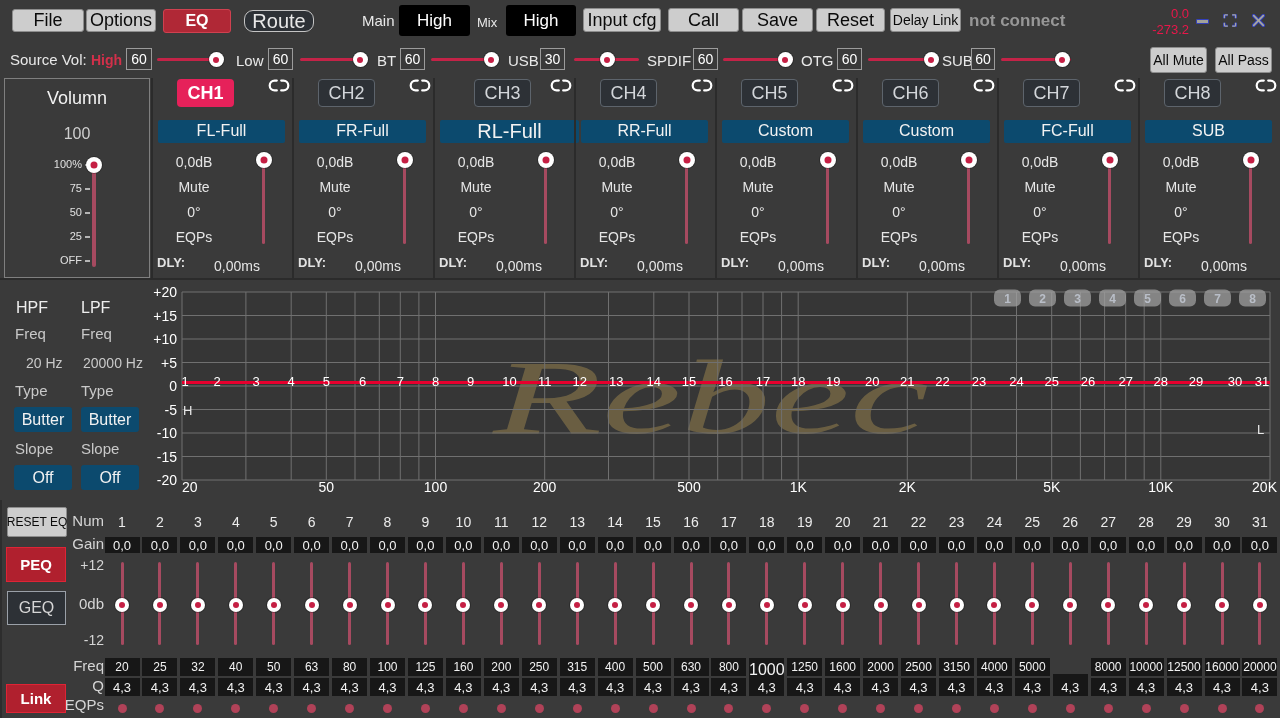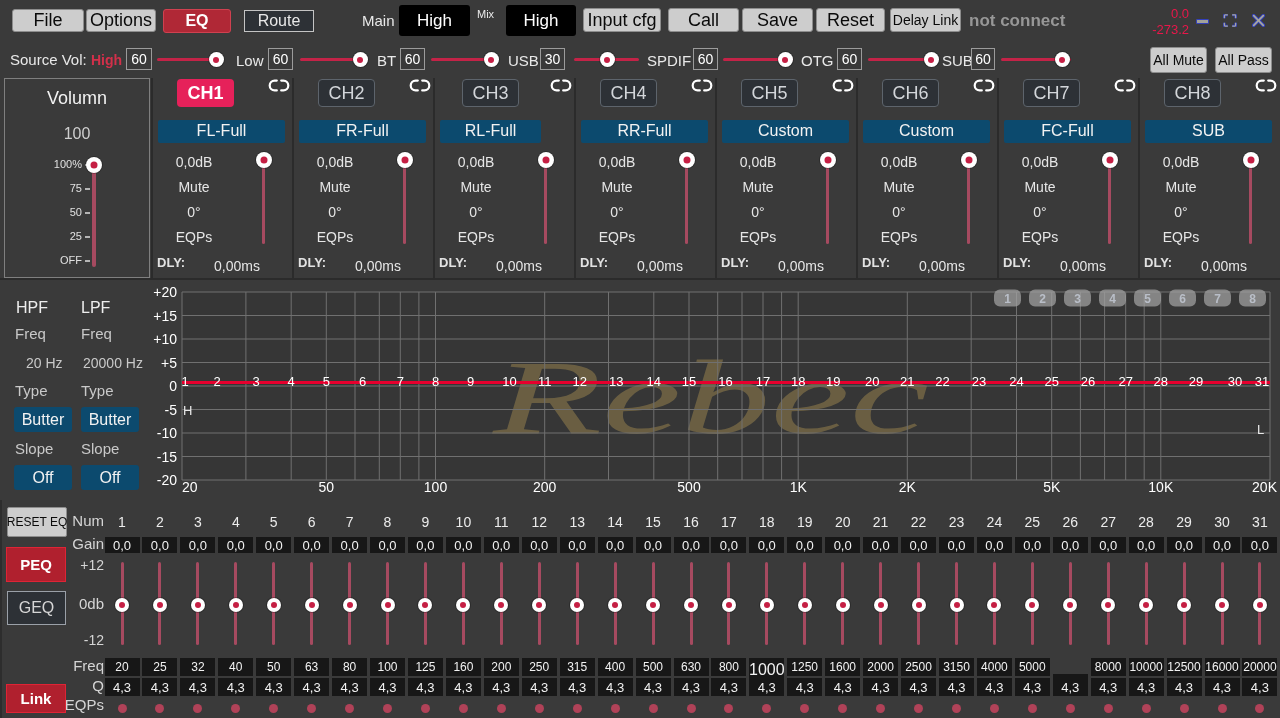--- a/index.html
+++ b/index.html
@@ -17,24 +17,24 @@
 .dark{background:#2d3136;border:1px solid #5d646c;border-radius:4px;color:#d3d6da;display:flex;align-items:center;justify-content:center}
 .blk{background:#0c4a6e;border-radius:2px;color:#f2f2f2;display:flex;align-items:center;justify-content:center}
 .cell{background:#171717;color:#f2f2f2;display:flex;align-items:center;justify-content:center}
 .red{background:#b0202e;border:1px solid #df2435;color:#fff;display:flex;align-items:center;justify-content:center}
 </style></head><body>
 <div class="ab" style="left:0;top:0;width:1280px;height:718px">
 
 <div class="btnL ab" style="left:12px;top:9px;width:72px;height:23px;font-size:18px">File</div>
 <div class="btnL ab" style="left:86px;top:9px;width:70px;height:23px;font-size:18px">Options</div>
 <div class="ab fc" style="left:163px;top:9px;width:68px;height:24px;font-size:16px;font-weight:bold;color:#fff;background:#b02836;border:1px solid #cf4150;border-radius:3px">EQ</div>
-<div class="ab fc" style="left:244px;top:10px;width:70px;height:22px;font-size:16px;color:#e8e8e8;background:#2d3136;border:1px solid #c4c4c4;border-radius:0">Route</div>
+<div class="ab fc" style="left:244px;top:10px;width:70px;height:22px;font-size:20px;color:#e8e8e8;background:#2d3136;border:1px solid #c4c4c4;border-radius:9px">Route</div>
 <div class="lab ab" style="left:362px;top:12px;font-size:15px">Main</div>
 <div class="btnK ab" style="left:399px;top:5px;width:71px;height:31px;font-size:17px">High</div>
-<div class="lab ab" style="left:477px;top:8px;font-size:11px">Mix</div>
+<div class="lab ab" style="left:477px;top:15px;font-size:13px">Mix</div>
 <div class="btnK ab" style="left:506px;top:5px;width:70px;height:31px;font-size:17px">High</div>
 <div class="btnL ab" style="left:583px;top:8px;width:78px;height:24px;font-size:18px">Input cfg</div>
 <div class="btnL ab" style="left:668px;top:8px;width:71px;height:24px;font-size:18px">Call</div>
 <div class="btnL ab" style="left:742px;top:8px;width:71px;height:24px;font-size:18px">Save</div>
 <div class="btnL ab" style="left:816px;top:8px;width:69px;height:24px;font-size:18px">Reset</div>
 <div class="btnL ab" style="left:890px;top:8px;width:71px;height:24px;font-size:14px;white-space:nowrap">Delay Link</div>
 <div class="ab" style="left:969px;top:11px;font-size:17px;font-weight:bold;color:#979797;white-space:nowrap">not connect</div>
 <div class="ab" style="left:1130px;top:6px;width:59px;font-size:13px;color:#e8174a;text-align:right;line-height:16px">0.0<br>-273.2</div>
 <div class="ab" style="left:1196px;top:19px;width:13px;height:5px;background:#a3a39b;border:1px solid #3340bb;border-radius:1px"></div>
 <svg class="ab" style="left:1223px;top:14px" width="14" height="13" viewBox="0 0 15 15">
@@ -159,28 +159,28 @@
 <div class="ab" style="left:299px;top:179px;width:72px;text-align:center;font-size:14px;color:#e6e6e6">Mute</div>
 <div class="ab" style="left:299px;top:204px;width:72px;text-align:center;font-size:14px;color:#e6e6e6">0°</div>
 <div class="ab" style="left:299px;top:229px;width:72px;text-align:center;font-size:14px;color:#e6e6e6">EQPs</div>
 <div class="vtrack ab" style="left:403px;top:160px;width:3px;height:84px"></div>
 <div class="knob ab" style="left:396.5px;top:151.5px;width:16px;height:16px">
       <i style="width:7px;height:7px"></i>
     </div>
 <div class="ab" style="left:298px;top:255px;font-size:13px;font-weight:bold;color:#e2e2e2">DLY:</div>
 <div class="ab" style="left:355px;top:258px;font-size:14px;color:#e6e6e6">0,00ms</div>
 <div class="ab" style="left:432.5px;top:78px;width:2px;height:202px;background:#2b2b2b"></div>
-<div class="dark ab" style="left:462px;top:79px;width:57px;height:28px;font-size:18px">CH3</div>
+<div class="dark ab" style="left:474px;top:79px;width:57px;height:28px;font-size:18px">CH3</div>
 <svg class="ab" style="left:550px;top:79px" width="22" height="13" viewBox="0 0 22 13">
 <g stroke="#fff" stroke-width="2.2" fill="none" stroke-linecap="round">
 <path d="M8.8 1.6 H6.6 a4.9 4.9 0 0 0 0 9.8 H8.8"></path>
 <path d="M13.2 1.6 H15.4 a4.9 4.9 0 0 1 0 9.8 H13.2"></path>
 </g>
     </svg>
-<div class="blk ab" style="left:440px;top:119.5px;width:101px;height:23px;font-size:16px">RL-Full</div>
+<div class="blk ab" style="left:440px;top:119.5px;width:139px;height:23px;font-size:20px">RL-Full</div>
 <div class="ab" style="left:440px;top:154px;width:72px;text-align:center;font-size:14px;color:#e6e6e6">0,0dB</div>
 <div class="ab" style="left:440px;top:179px;width:72px;text-align:center;font-size:14px;color:#e6e6e6">Mute</div>
 <div class="ab" style="left:440px;top:204px;width:72px;text-align:center;font-size:14px;color:#e6e6e6">0°</div>
 <div class="ab" style="left:440px;top:229px;width:72px;text-align:center;font-size:14px;color:#e6e6e6">EQPs</div>
 <div class="vtrack ab" style="left:544px;top:160px;width:3px;height:84px"></div>
 <div class="knob ab" style="left:537.5px;top:151.5px;width:16px;height:16px">
       <i style="width:7px;height:7px"></i>
     </div>
 <div class="ab" style="left:439px;top:255px;font-size:13px;font-weight:bold;color:#e2e2e2">DLY:</div>
 <div class="ab" style="left:496px;top:258px;font-size:14px;color:#e6e6e6">0,00ms</div>

